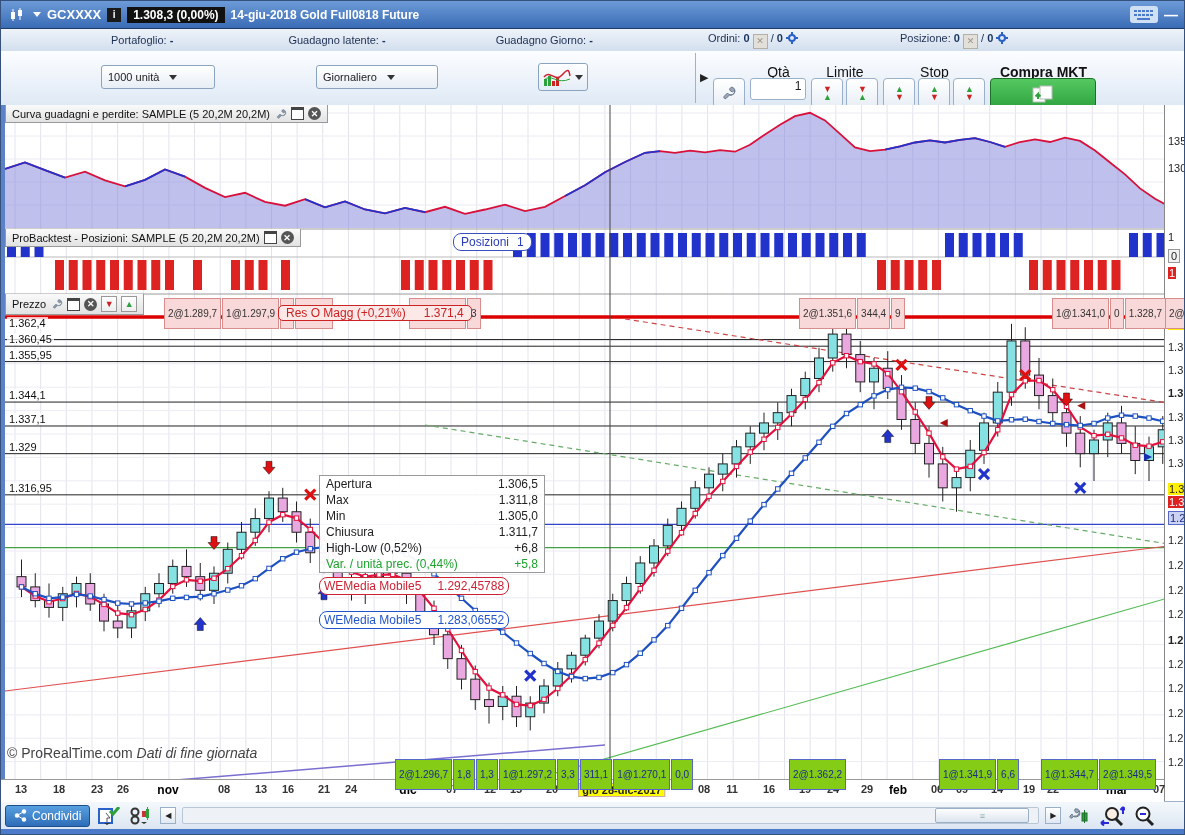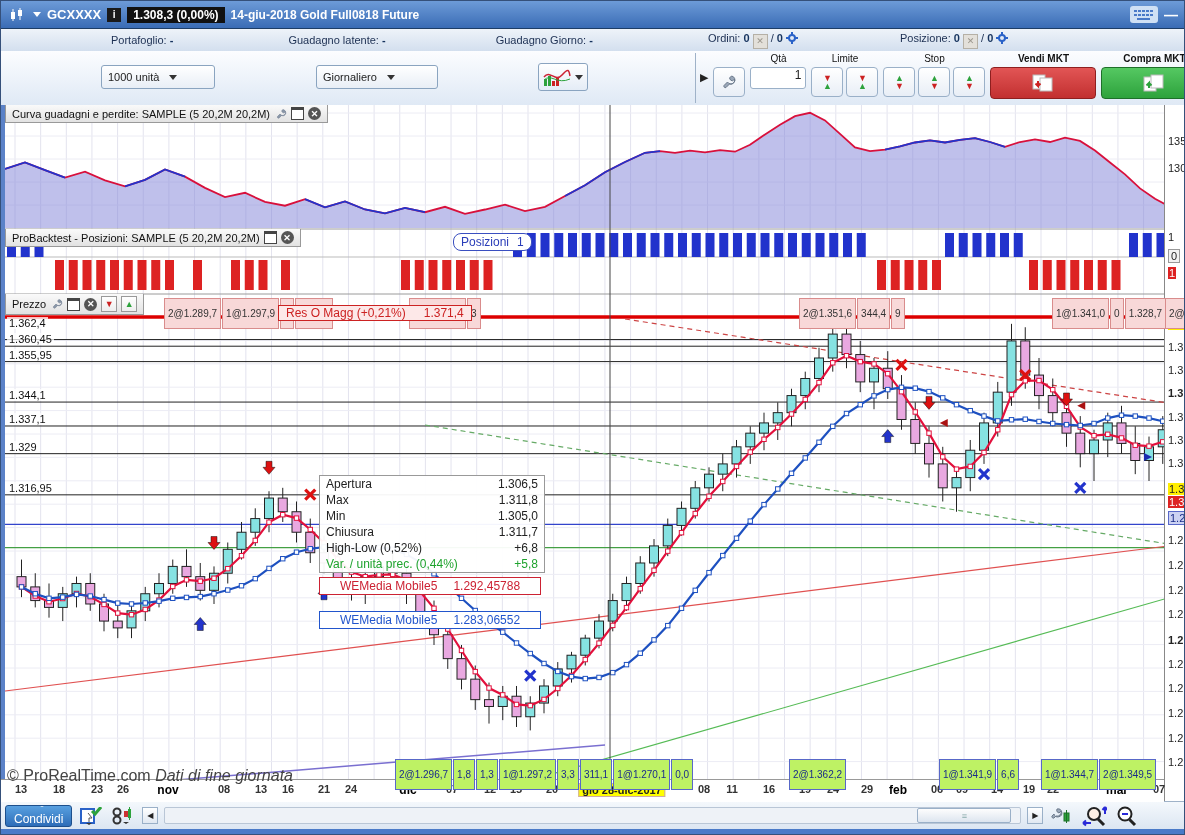--- a/index.html
+++ b/index.html
@@ -22,62 +22,62 @@
   #accbar .fld{white-space:nowrap;}
   #accbar b{color:#16335e;}
   .gearsvg{vertical-align:-2px;}
   .xbtn{display:inline-block;width:13px;height:13px;background:#e3e0da;border:1px solid #b5b0a6;color:#9a958c;font-size:9px;text-align:center;line-height:12px;vertical-align:-2px;}
   
   #toolbar{left:0;top:50px;width:1185px;height:54px;background:linear-gradient(#fcfdff,#dfe9f5);border-bottom:1px solid #9fb2c8;}
   .select{position:absolute;height:22px;background:linear-gradient(#fff,#e8eef6);border:1px solid #8aa4c0;border-radius:3px;display:flex;align-items:center;padding:0 6px;gap:10px;color:#222;}
   .tbbtn{position:absolute;height:26px;background:linear-gradient(#fff,#e4ecf6);border:1px solid #8aa4c0;border-radius:3px;display:flex;align-items:center;padding:0 4px;gap:4px;}
   #orderpanel{position:absolute;left:694px;top:2px;width:440px;height:50px;border-left:1px solid #9fb2c8;display:flex;align-items:flex-start;gap:5px;padding-left:4px;box-sizing:border-box;}
   .opcol{display:flex;flex-direction:column;align-items:center;}
-  .ophdr{font-size:10px;color:#111;height:14px;}
+  .ophdr{font-size:14px;color:#111;height:14px;margin-top:11px;}
   .opbtn{width:30px;height:28px;background:linear-gradient(#fff,#e8eef6);border:1px solid #9ab0c8;border-radius:4px;display:flex;flex-direction:column;align-items:center;justify-content:center;line-height:8px;font-size:9px;}
   .qtyin{width:56px;height:22px;border:1px solid #9ab0c8;border-radius:3px;background:#fff;text-align:right;padding:0 4px;font-size:12px;box-sizing:border-box;}
   .mktbtn{width:104px;height:30px;border-radius:4px;display:flex;align-items:center;justify-content:center;color:#fff;font-weight:bold;}
   .sell{background:linear-gradient(#e25píx555,#c23030);background:linear-gradient(#e25555,#c23030);border:1px solid #8e1f1f;}
   .buy{background:linear-gradient(#55c862,#2da23c);border:1px solid #1d7029;}
   
   #chartwrap{left:0;top:104px;width:1185px;height:696px;background:#fff;border-left:4px solid #5b82c8;box-sizing:border-box;}
   #chartsvg{position:absolute;left:0;top:0;}
   .paneltab{position:absolute;background:linear-gradient(#fafafa,#e2e2e2);border:1px solid #999;border-top:none;display:flex;align-items:center;gap:4px;padding:2px 6px;font-size:11px;color:#111;z-index:30;}
   .icon12{width:13px;height:13px;display:inline-flex;align-items:center;justify-content:center;}
   .winicon{width:11px;height:9px;border:1px solid #444;border-top:3px solid #444;background:#fff;display:inline-block;}
   .closeicon{width:13px;height:13px;border-radius:50%;background:#555;color:#fff;font-size:9px;font-weight:bold;display:inline-flex;align-items:center;justify-content:center;}
   .arrbox{width:14px;height:14px;border:1px solid #999;background:linear-gradient(#fff,#eee);display:inline-flex;align-items:center;justify-content:center;font-size:9px;}
   .lbl-blue{position:absolute;border:1px solid #3a4fc0;background:#fff;color:#2a3db8;border-radius:8px;padding:1px 7px;font-size:12px;white-space:nowrap;z-index:25;display:flex;gap:14px;}
-  .lbl-red{position:absolute;border:1px solid #cc2222;background:#fde8e8;color:#cc2222;border-radius:0;padding:0 7px;font-size:12px;white-space:nowrap;z-index:25;display:flex;gap:18px;}
-  .wl{position:absolute;border-radius:0;background:#fff;padding:1px 20px;font-size:12px;white-space:nowrap;z-index:25;display:flex;gap:16px;border:1px solid;}
+  .lbl-red{position:absolute;border:1px solid #cc2222;background:#fde8e8;color:#cc2222;border-radius:5px;padding:0 7px;font-size:12px;white-space:nowrap;z-index:25;display:flex;gap:18px;}
+  .wl{position:absolute;border-radius:8px;background:#fff;padding:1px 4px;font-size:12px;white-space:nowrap;z-index:25;display:flex;gap:16px;border:1px solid;}
   .tradebox{display:inline-block;border:1px solid #d98c8c;background:#f8d8d8;color:#333;padding:8px 3px;font-size:10px;line-height:13px;margin-right:1px;white-space:nowrap;}
   .tradecluster{position:absolute;white-space:nowrap;z-index:22;}
-  .tradebox.b{border-color:#5868c8;background:#bef264;color:#1a2c8a;}
+  .tradebox.b{border-color:#5868c8;background:#84cc16;color:#1a2c8a;}
   .pricelabel{position:absolute;left:2px;font-size:11px;color:#111;background:rgba(255,255,255,.75);padding:0 2px;z-index:12;}
   #tooltip{position:absolute;left:318px;top:474px;width:212px;background:rgba(255,255,255,.95);border:1px solid #999;z-index:28;padding:0 6px;font-size:12px;color:#222;}
   #tooltip .row{display:flex;justify-content:space-between;line-height:16px;}
   #tooltip .grn{color:#1fa32e;}
-  .copyright{position:absolute;left:6px;top:766px;font-size:16px;color:#444;z-index:21;white-space:nowrap;}
+  .copyright{position:absolute;left:6px;top:744px;font-size:14px;color:#444;z-index:21;white-space:nowrap;}
   .copyright .it{font-style:italic;}
   
   #raxis{position:absolute;left:1163px;top:104px;width:22px;height:696px;background:#fff;border-left:1px solid #888;z-index:15;overflow:hidden;}
   .ral{position:absolute;left:3px;font-size:11px;color:#222;white-space:nowrap;}
   .ral.b{font-weight:bold;}
   .ral.hl{background:#ffee00;padding:0 1px;}
   .ral.red{background:#dd2222;color:#fff;padding:0 1px;}
   .ral.blue{background:#ccd2f2;border:1px solid #5868c8;color:#1a2c8a;padding:0 1px;}
   .ral.box{border:1px solid #999;background:#f2f2f2;padding:0 2px;}
   
   #xaxis{position:absolute;left:0;top:778px;width:1163px;height:22px;background:#fff;border-top:1px solid #999;z-index:20;}
   .xt{position:absolute;top:3px;transform:translateX(-50%);font-weight:600;color:#333;font-size:11px;white-space:nowrap;}
   .xt.b{font-weight:bold;color:#000;font-size:12px;}
   .xt.hl{background:#ffff00;border:1px solid #caa;padding:0 3px;color:#222;}
   
   #bottombar{left:0;top:800px;width:1185px;height:28px;background:linear-gradient(#f4f8fc,#dce6f2);border-top:1px solid #9fb2c8;display:flex;align-items:center;gap:6px;padding:0 4px;box-sizing:border-box;}
-  #sharebtn{height:20px;background:linear-gradient(#58a0e0,#2e6db8);border:1px solid #1d4f8c;border-radius:3px;color:#fff;display:flex;align-items:center;gap:5px;padding:0 8px;font-size:12px;flex-direction:column;}
+  #sharebtn{height:20px;background:linear-gradient(#58a0e0,#2e6db8);border:1px solid #1d4f8c;border-radius:3px;color:#fff;display:flex;align-items:center;gap:5px;padding:0 8px;font-size:12px;}
   .bbicon{width:26px;height:22px;display:flex;align-items:center;justify-content:center;}
   #hscroll{position:relative;width:855px;height:15px;background:#eef2f7;border:1px solid #b9c6d6;border-radius:2px;}
   #hthumb{position:absolute;left:752px;top:0px;width:92px;height:13px;background:linear-gradient(#fdfdfd,#dde5ef);border:1px solid #9ab0c8;border-radius:2px;display:flex;align-items:center;justify-content:center;color:#8aa;font-size:9px;}
   .sbarrow{width:14px;height:15px;background:linear-gradient(#fff,#e0e8f2);border:1px solid #9ab0c8;display:flex;align-items:center;justify-content:center;font-size:8px;color:#222;}
   #bluefoot{left:0;top:828px;width:1185px;height:7px;background:#4a7ac8;}
 </style>
 </head>
 <body>
 
 <div id="app">
@@ -196,30 +196,20 @@
               <span style="color:#cc2222">▼</span>
             </div>
           <div class="opbtn">
               <span style="color:#2da23c">▲</span>
               <span style="color:#cc2222">▼</span>
             </div>
           <div class="opbtn">
               <span style="color:#2da23c">▲</span>
               <span style="color:#cc2222">▼</span>
             </div>
-        </div>
-      </div>
-      <div class="opcol">
-        <div class="ophdr" style="font-weight:bold">Vendi MKT</div>
-        <div class="mktbtn sell">
-          <svg width="26" height="20">
-              <rect x="3" y="2" width="12" height="14" fill="#fff" stroke="#bbb"></rect>
-              <rect x="10" y="5" width="12" height="13" fill="#fff" stroke="#bbb"></rect>
-              <path d="M8 8 v5 l-2.5-2.5 M8 13 l2.5-2.5" stroke="#cc2222" stroke-width="2" fill="none"></path>
-            </svg>
         </div>
       </div>
       <div class="opcol">
         <div class="ophdr" style="font-weight:bold">Compra MKT</div>
         <div class="mktbtn buy">
           <svg width="26" height="20">
               <rect x="3" y="4" width="12" height="14" fill="#fff" stroke="#bbb"></rect>
               <rect x="10" y="2" width="12" height="13" fill="#fff" stroke="#bbb"></rect>
               <path d="M8 15 v-5 l-2.5 2.5 M8 10 l2.5 2.5" stroke="#2da23c" stroke-width="2" fill="none"></path>
             </svg>

